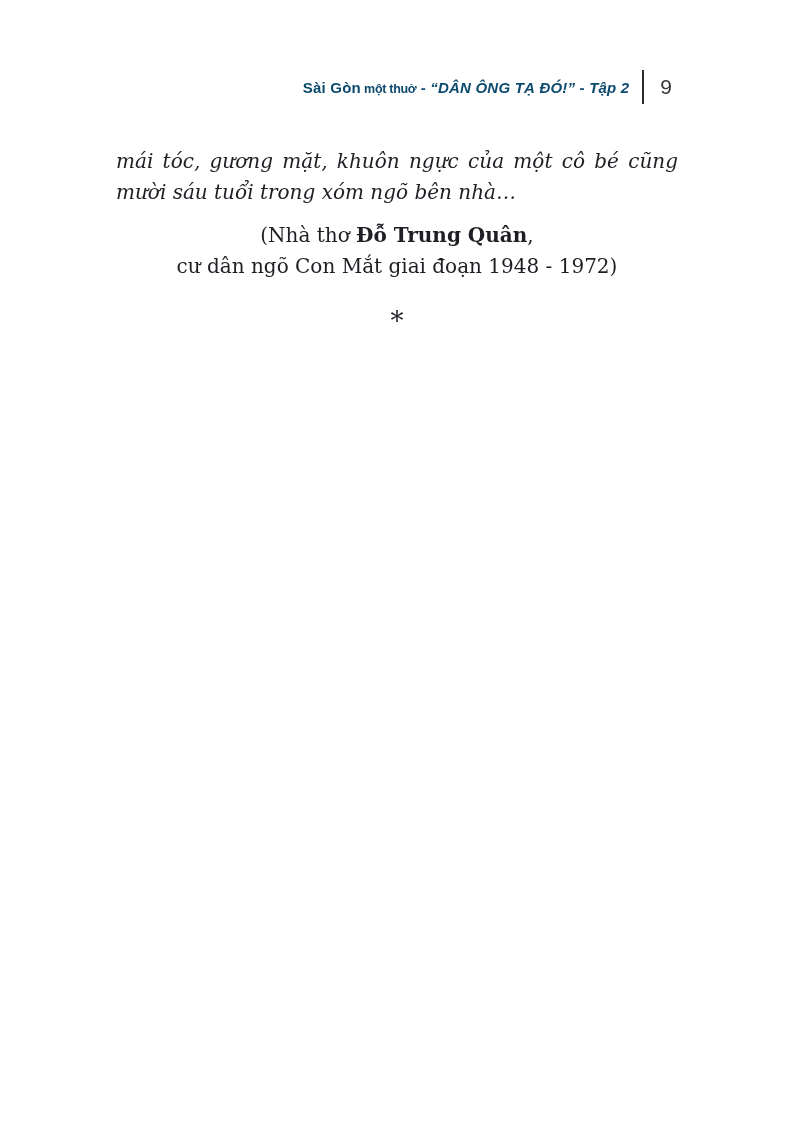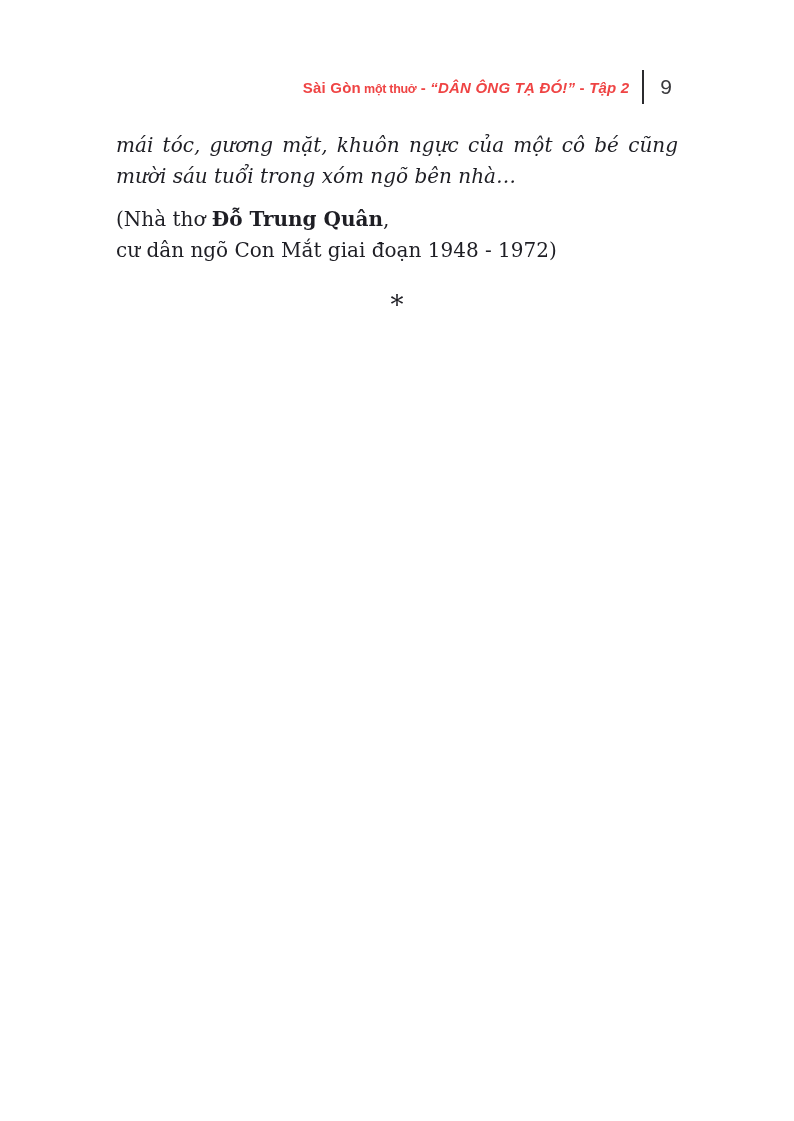--- a/index.html
+++ b/index.html
@@ -19,21 +19,21 @@
     left: 116px;
     width: 556px;
     display: flex;
     justify-content: flex-end;
     align-items: center;
   }
   .head-text {
     font-family: "Liberation Sans", sans-serif;
     font-size: 15px;
     font-weight: bold;
-    color: #ef4444;
+    color: #0c4a6e;
     white-space: pre;
     letter-spacing: 0.2px;
   }
   .rh-script {
     font-size: 12.5px;
     letter-spacing: -0.3px;
   }
   .rh-title { font-style: italic; }
   .rh-sep { font-weight: bold; }
   .rh-vol { font-style: italic; }
@@ -54,27 +54,27 @@
   main {
     position: absolute;
     top: 130px;
     left: 116px;
     width: 562px;
     font-size: 20px;
     line-height: 31px;
     text-align: justify;
   }
   main p {
-    margin: 0 0 12px 0;
+    margin: 16px 0 12px 0;
     text-indent: 36px;
   }
   p.noindent { text-indent: 0; }
   .quote { font-style: italic; }
   .attribution-block {
-    text-align: left;
+    text-align: center;
     margin: 2px 0 0 0;
   }
   .attribution-line {
     margin: 0;
     text-indent: 0;
     line-height: 31px;
   }
   .author-bold { font-weight: bold; }
   .divider {
     text-align: center;

